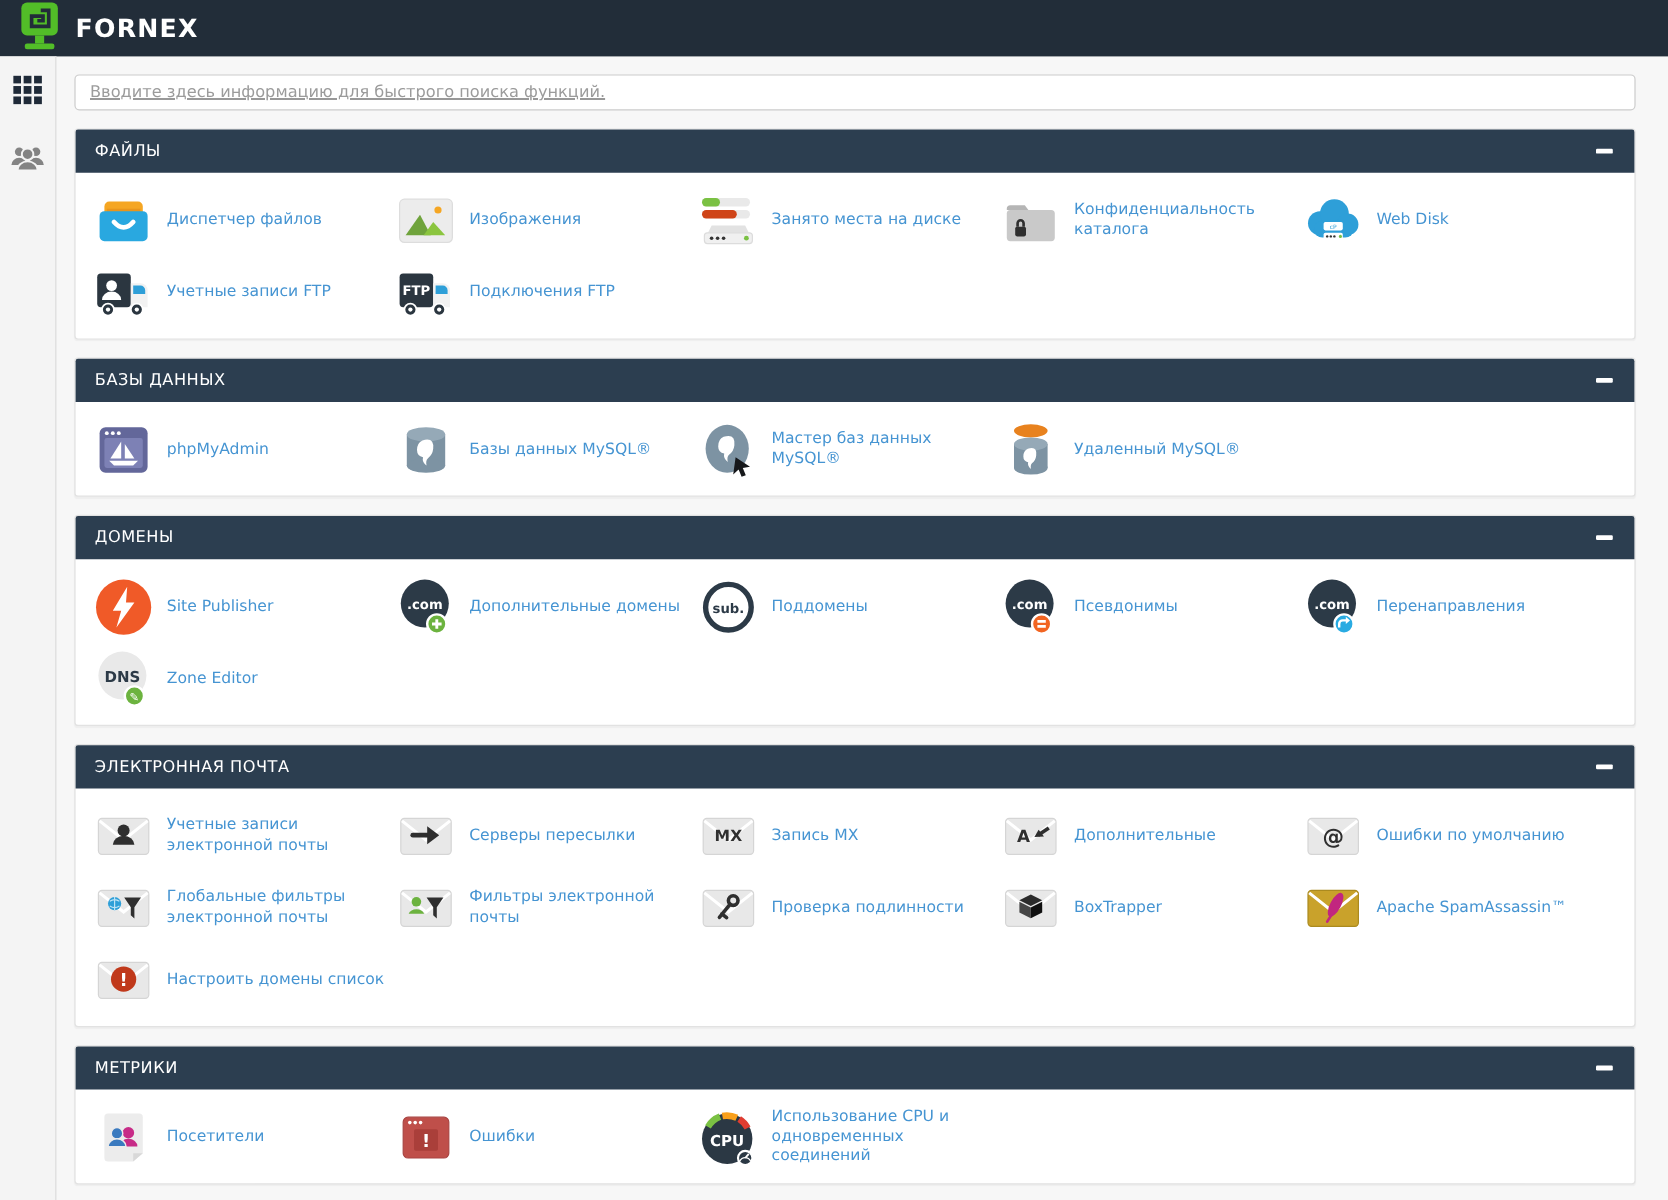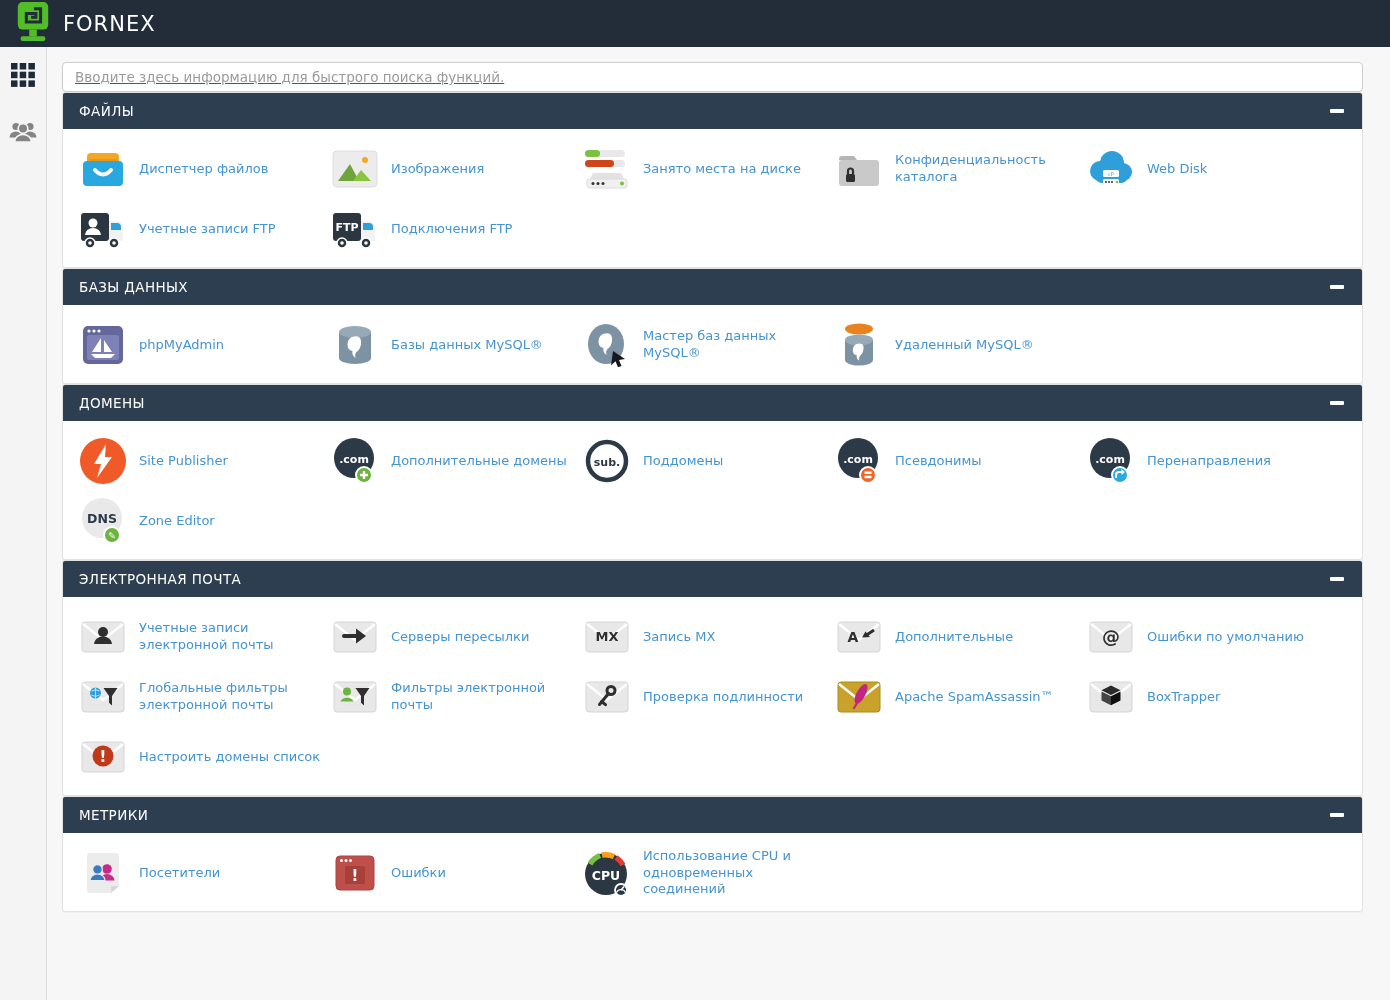--- a/index.html
+++ b/index.html
@@ -2,36 +2,36 @@
 <html><head>
 <meta charset="utf-8">
 <style>
   * { box-sizing: border-box; margin: 0; padding: 0; }
   html,body { width: 1390px; height: 1000px; overflow: hidden;
     font-family: "DejaVu Sans", "Liberation Sans", sans-serif;
     background: #f7f7f7; }
 
   
   .topbar { height: 47px; background: #222d39; display: flex; align-items: center; padding-left: 14px; }
-  .brand { color: #fff; font-size: 21px; font-weight: normal; letter-spacing: 1px; margin-left: 11px; }
+  .brand { color: #fff; font-size: 21px; font-weight: bold; letter-spacing: 1px; margin-left: 11px; }
 
   
   .layout { display: flex; height: 953px; }
   .side { width: 47px; background: #f4f4f4; border-right: 1px solid #ddd;
     display: flex; flex-direction: column; align-items: center; padding-top: 16px; gap: 28px; }
   .content { flex: 1; padding: 15px 27px 0 15px; }
 
   
   .search-input { width: 100%; height: 30px; border: 1px solid #ccc; border-radius: 4px;
     padding: 0 12px; font-size: 13.5px; color: #555; background: #fff; outline: none;
     font-family: inherit; text-decoration: underline; }
   .search-input::placeholder { color: #9b9b9b; }
 
   
-  .card { background: #fff; border: 1px solid #e2e2e2; border-radius: 3px; 
+  .card { background: #fff; border: 1px solid #e2e2e2; border-radius: 3px; margin-top: 15px;
     box-shadow: 0 1px 1px rgba(0,0,0,.04); }
   .sec-head { background: #2c3e50; color: #fff; height: 36px; display: flex; align-items: center;
     justify-content: space-between; padding: 0 16px; border-radius: 2px 2px 0 0; }
   .sec-title { font-size: 13.5px; letter-spacing: .4px; }
   .collapse-btn { background: none; border: none; cursor: pointer; padding: 6px 2px; }
   .minus { display: block; width: 14px; height: 4px; background: #fff; border-radius: 1px; }
   .sec-body { display: flex; flex-wrap: wrap; padding: 10px 10px 8px 16px; }
 
   
   .item { width: 252px; height: 60px; display: flex; align-items: center; cursor: pointer; }
@@ -458,40 +458,40 @@
               <circle cx="28" cy="17.5" r="4" fill="none" stroke="#2f2f2f" stroke-width="3"></circle>
               <path d="M25.5 20.5 L16.5 31.5 M18.5 28.5 l4 3.2" stroke="#2f2f2f" stroke-width="3" fill="none" stroke-linecap="round"></path>
             </svg>
           </span>
           <a class="label">Проверка подлинности</a>
         </div>
 
         <div class="item">
           <span class="icon">
             <svg viewBox="0 0 48 48">
-              <rect x="3" y="9" width="42" height="30" rx="3" fill="#c9a22b" stroke="#ab8a1f"></rect>
-              <path d="M4 11 L24 27 L44 11" fill="none" stroke="#fff" stroke-width="2.5"></path>
-              <ellipse cx="26" cy="21" rx="4.5" ry="11" transform="rotate(28 26 21)" fill="#c2267f"></ellipse>
-              <path d="M19 35 l5 -8" stroke="#c2267f" stroke-width="2.2" stroke-linecap="round"></path>
-            </svg>
-          </span>
-          <a class="label">Apache SpamAssassin™</a>
-        </div>
-
-        <div class="item">
-          <span class="icon">
-            <svg viewBox="0 0 48 48">
               <rect x="3" y="9" width="42" height="30" rx="3" fill="#e8e8e8" stroke="#d5d5d5"></rect>
               <path d="M4 11 L24 27 L44 11" fill="none" stroke="#fff" stroke-width="2.5"></path>
               <path d="M24 12.5 l9.5 4.8 -9.5 4.8 -9.5 -4.8z" fill="#2b2b2b"></path>
               <path d="M14.5 18.5 v9 l9.5 4.8 v-9z" fill="#454545"></path>
               <path d="M33.5 18.5 v9 l-9.5 4.8 v-9z" fill="#101010"></path>
             </svg>
           </span>
           <a class="label">BoxTrapper</a>
+        </div>
+
+        <div class="item">
+          <span class="icon">
+            <svg viewBox="0 0 48 48">
+              <rect x="3" y="9" width="42" height="30" rx="3" fill="#c9a22b" stroke="#ab8a1f"></rect>
+              <path d="M4 11 L24 27 L44 11" fill="none" stroke="#fff" stroke-width="2.5"></path>
+              <ellipse cx="26" cy="21" rx="4.5" ry="11" transform="rotate(28 26 21)" fill="#c2267f"></ellipse>
+              <path d="M19 35 l5 -8" stroke="#c2267f" stroke-width="2.2" stroke-linecap="round"></path>
+            </svg>
+          </span>
+          <a class="label">Apache SpamAssassin™</a>
         </div>
 
         <div class="item">
           <span class="icon">
             <svg viewBox="0 0 48 48">
               <rect x="3" y="9" width="42" height="30" rx="3" fill="#e8e8e8" stroke="#d5d5d5"></rect>
               <path d="M4 11 L24 27 L44 11" fill="none" stroke="#fff" stroke-width="2.5"></path>
               <circle cx="24" cy="23" r="10.5" fill="#c0391b"></circle>
               <text x="24" y="28.5" font-size="15" font-weight="bold" fill="#fff" text-anchor="middle" class="svg-txt">!</text>
             </svg>

